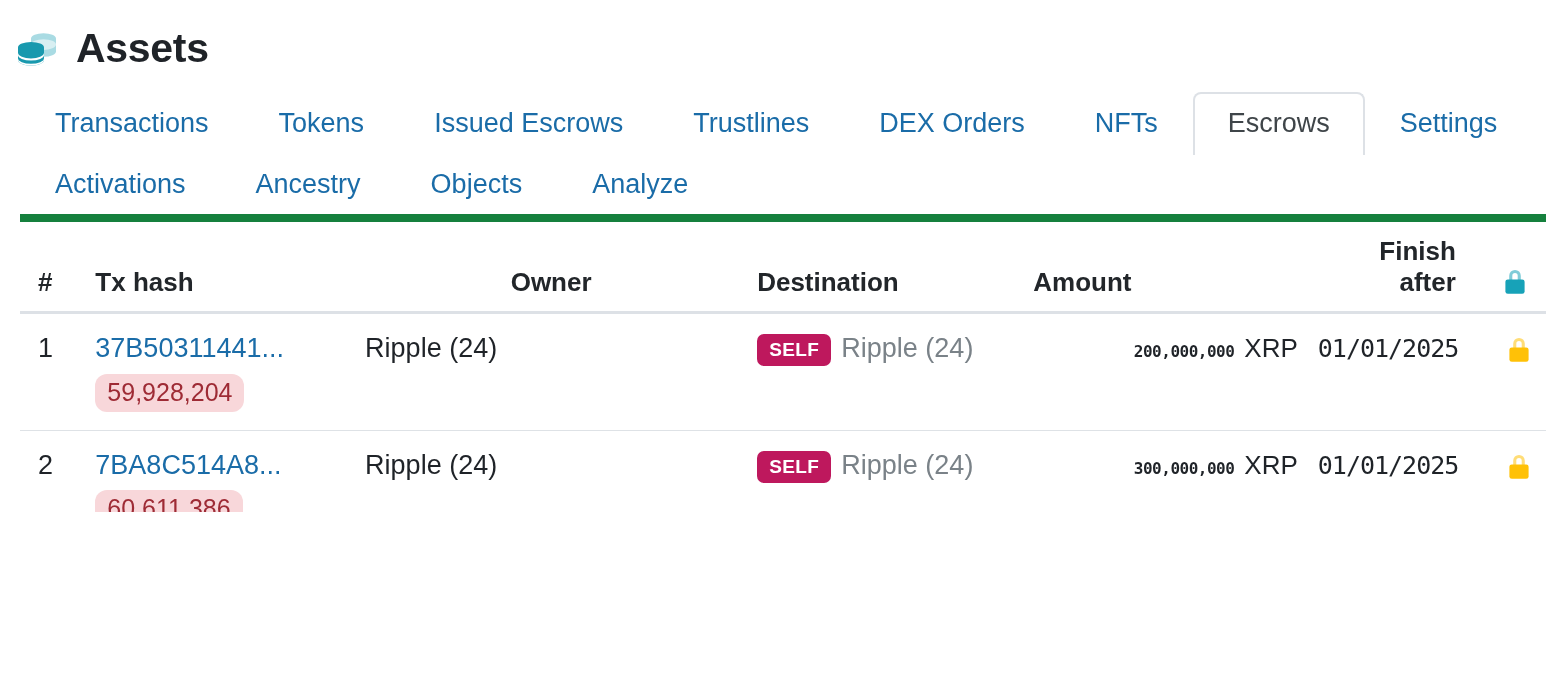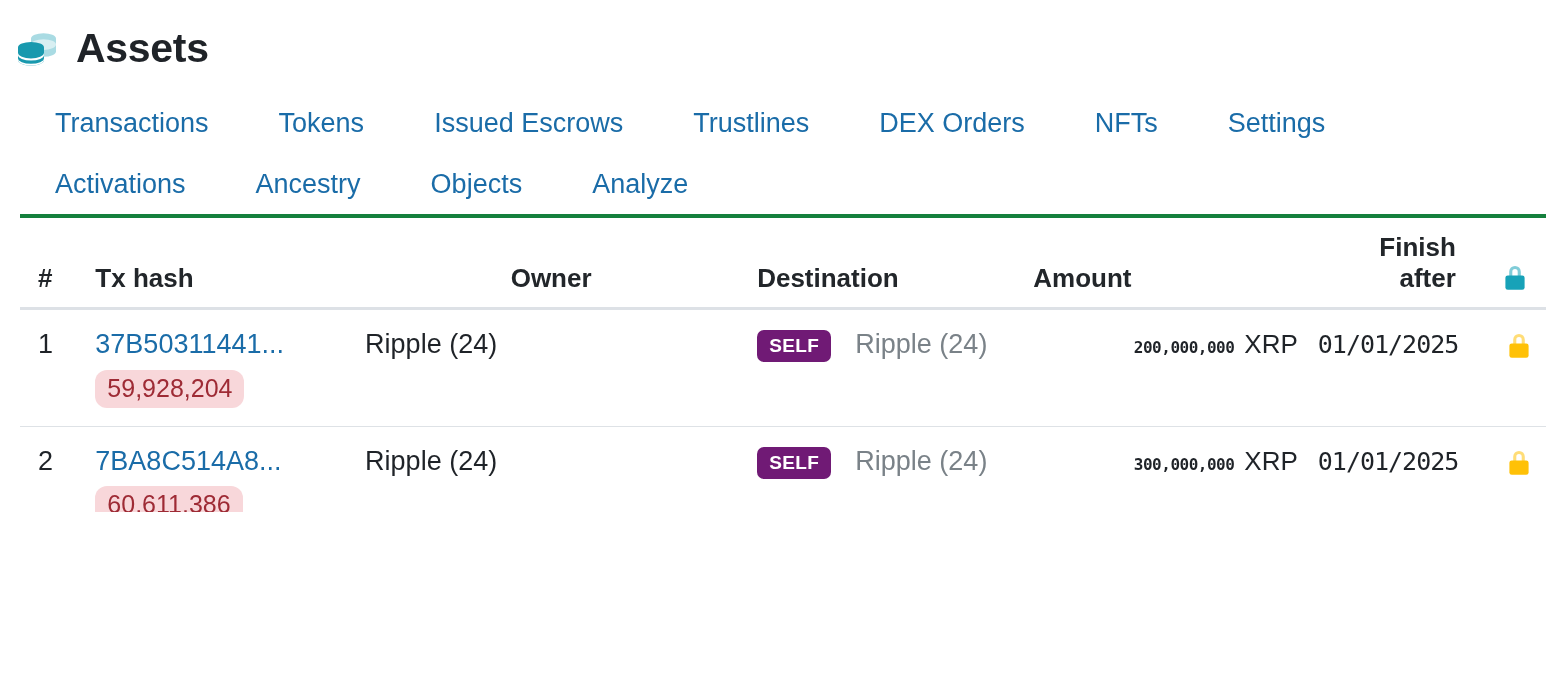--- a/index.html
+++ b/index.html
@@ -26,21 +26,21 @@
     font-weight: 700;
     color: #1f2328;
     letter-spacing: -0.3px;
     line-height: 1;
   }
 
   
   .tabs-wrap {
     position: relative;
     margin: 14px 20px 0 20px;
-    border-bottom: 4px solid #15803d;
+    border-bottom: 8px solid #15803d;
     padding-bottom: 0;
   }
   .tabs {
     display: flex;
     flex-wrap: wrap;
     align-items: flex-end;
     list-style: none;
     margin: 0;
     padding: 0;
   }
@@ -121,30 +121,30 @@
     background: #f8d7da;
     color: #9e2b35;
     font-size: 25px;
     padding: 3px 12px 5px 12px;
     border-radius: 12px;
     line-height: 1.2;
   }
 
   .self-badge {
     display: inline-block;
-    background: #701a75;
+    background: #be185d;
     color: #ffffff;
     font-size: 19px;
     font-weight: 700;
     letter-spacing: 0.4px;
     padding: 6px 12px 7px 12px;
     border-radius: 7px;
     line-height: 1;
     vertical-align: middle;
-    margin-right: 24px;
+    margin-right: 10px;
   }
   .dest-name { color: #7a8288; }
 
   .amount-num {
     font-family: "DejaVu Sans Mono", "Liberation Mono", monospace;
     font-weight: 700;
     font-size: 16px;
     color: #1f2328;
     letter-spacing: -0.5px;
   }
@@ -188,20 +188,21 @@
   </div>
 
   <div class="tabs-wrap">
     <ul class="tabs" id="tabs-list">
         <li class="tab">Transactions</li>
         <li class="tab">Tokens</li>
         <li class="tab">Issued Escrows</li>
         <li class="tab">Trustlines</li>
         <li class="tab">DEX Orders</li>
         <li class="tab">NFTs</li>
+        <li class="tab active">Escrows</li>
         <li class="tab">Settings</li>
         <li class="tab">Activations</li>
         <li class="tab">Ancestry</li>
         <li class="tab">Objects</li>
         <li class="tab">Analyze</li>
       </ul>
   </div>
 
   <div class="table-wrap">
     <table class="escrows">

